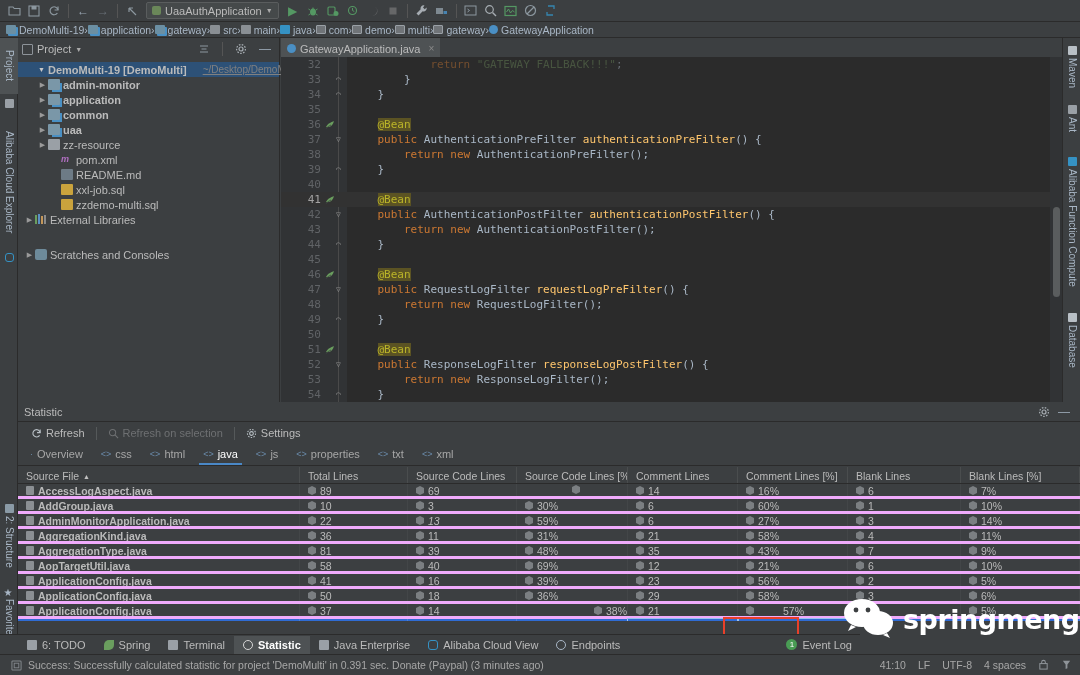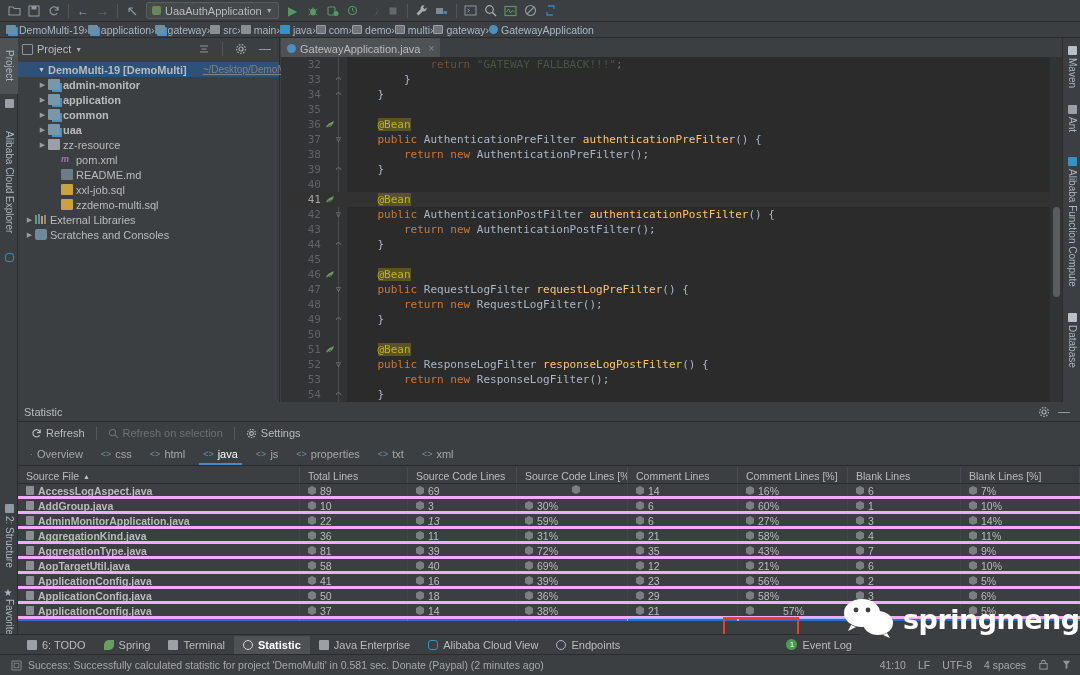--- a/index.html
+++ b/index.html
@@ -474,21 +474,21 @@
         <div class="row" style="padding-left: 6px;">
           <span class="arrow">▶</span>
           <span class="ic lib"><svg width="12" height="11" viewBox="0 0 12 11">
               <rect x="0" y="1" width="2" height="9" fill="#6a9e5e"></rect>
               <rect x="3" y="0" width="2" height="10" fill="#5a8fc4"></rect>
               <rect x="6" y="2" width="2" height="8" fill="#c4975a"></rect>
               <rect x="9" y="1" width="2" height="9" fill="#8a8a8a"></rect>
             </svg></span>
           <span class="nm">External Libraries</span>
         </div>
-        <div class="row" style="padding-left: 6px;">
+        <div class="row" style="padding-left: 6px; margin-top: 20px;">
           <span class="arrow">▶</span>
           <span class="ic scratch"></span>
           <span class="nm">Scratches and Consoles</span>
         </div>
       </div>
   </div>
 
   <div class="editor">
     <div class="etabs">
       <div class="etab">
@@ -869,21 +869,21 @@
             <div class="td" style="width: 109px;">
               <svg class="cube" viewBox="0 0 8 9">
                 <path d="M4 0l4 2v5L4 9 0 7V2z" fill="#8b8f93"></path>
               </svg>
               <span>39</span>
             </div>
             <div class="td" style="width: 111px;">
               <svg class="cube" viewBox="0 0 8 9">
                 <path d="M4 0l4 2v5L4 9 0 7V2z" fill="#8b8f93"></path>
               </svg>
-              <span>72%</span>
+              <span>48%</span>
             </div>
             <div class="td" style="width: 110px;">
               <svg class="cube" viewBox="0 0 8 9">
                 <path d="M4 0l4 2v5L4 9 0 7V2z" fill="#8b8f93"></path>
               </svg>
               <span>35</span>
             </div>
             <div class="td" style="width: 110px;">
               <svg class="cube" viewBox="0 0 8 9">
                 <path d="M4 0l4 2v5L4 9 0 7V2z" fill="#8b8f93"></path>
@@ -1057,21 +1057,21 @@
                 <path d="M4 0l4 2v5L4 9 0 7V2z" fill="#8b8f93"></path>
               </svg>
               <span>37</span>
             </div>
             <div class="td" style="width: 109px;">
               <svg class="cube" viewBox="0 0 8 9">
                 <path d="M4 0l4 2v5L4 9 0 7V2z" fill="#8b8f93"></path>
               </svg>
               <span>14</span>
             </div>
-            <div class="td" style="width: 111px;">
+            <div class="td" style="width: 111px; justify-content: flex-end;">
               <svg class="cube" viewBox="0 0 8 9">
                 <path d="M4 0l4 2v5L4 9 0 7V2z" fill="#8b8f93"></path>
               </svg>
               <span>38%</span>
             </div>
             <div class="td" style="width: 110px;">
               <svg class="cube" viewBox="0 0 8 9">
                 <path d="M4 0l4 2v5L4 9 0 7V2z" fill="#8b8f93"></path>
               </svg>
               <span>21</span>
@@ -1159,21 +1159,21 @@
     </div>
   </div>
 
   <div class="status">
     <span class="tb-ico" style="width:16px;">
       <svg width="11" height="11" viewBox="0 0 12 12">
           <rect x="1" y="1" width="10" height="10" rx="1" fill="none" stroke="#8f9499" stroke-width="1.1"></rect>
           <rect x="3.5" y="3.5" width="5" height="5" fill="none" stroke="#8f9499" stroke-width="1"></rect>
         </svg>
     </span>
-    <span style="margin-left:4px;">Success: Successfully calculated statistic for project 'DemoMulti' in 0.581 sec. Donate (Paypal) (2 minutes ago)</span>
+    <span style="margin-left:4px;">Success: Successfully calculated statistic for project 'DemoMulti' in 0.391 sec. Donate (Paypal) (3 minutes ago)</span>
     <span class="right">
       <span>41:10</span>
       <span>LF</span>
       <span>UTF-8</span>
       <span>4 spaces</span>
       <span>
         <svg width="11" height="11" viewBox="0 0 12 12">
             <rect x="2" y="5" width="8" height="6" fill="none" stroke="#8f9499" stroke-width="1.1"></rect>
             <path d="M4 5V3.5a2 2 0 0 1 4 0V5" fill="none" stroke="#8f9499" stroke-width="1.1"></path>
           </svg>

